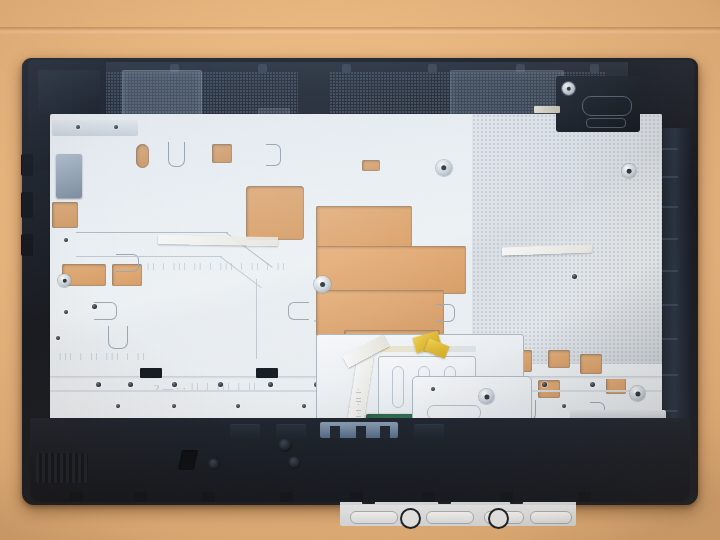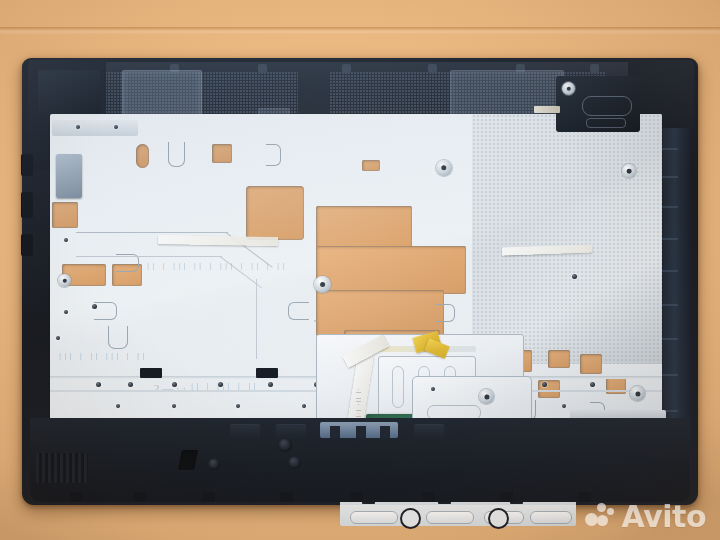--- a/index.html
+++ b/index.html
@@ -619,23 +619,14 @@
     <div style="position:absolute;left:34px;top:96px;width:26px;height:44px;background:linear-gradient(160deg,#b9c6d4,#7e8d9d);border-radius:2px;box-shadow:0 1px 2px rgba(0,0,0,.4);"></div>
 
     <div style="position:absolute;left:-1px;top:96px;width:12px;height:22px;background:#0b0f14;border-radius:2px;"></div>
     <div style="position:absolute;left:-1px;top:134px;width:12px;height:26px;background:#0b0f14;border-radius:2px;"></div>
     <div style="position:absolute;left:-1px;top:176px;width:12px;height:22px;background:#0b0f14;border-radius:2px;"></div>
 
   </div>
 
   <div class="vignette"></div>
 
-  <div class="avito">
-    <span class="avito-logo">
-      <i class="avito-c1"></i>
-      <i class="avito-c2"></i>
-      <i class="avito-c3"></i>
-      <i class="avito-c4"></i>
-    </span>
-    <span class="avito-word">Avito</span>
-  </div>
 
 </div>
 
 </body></html>

